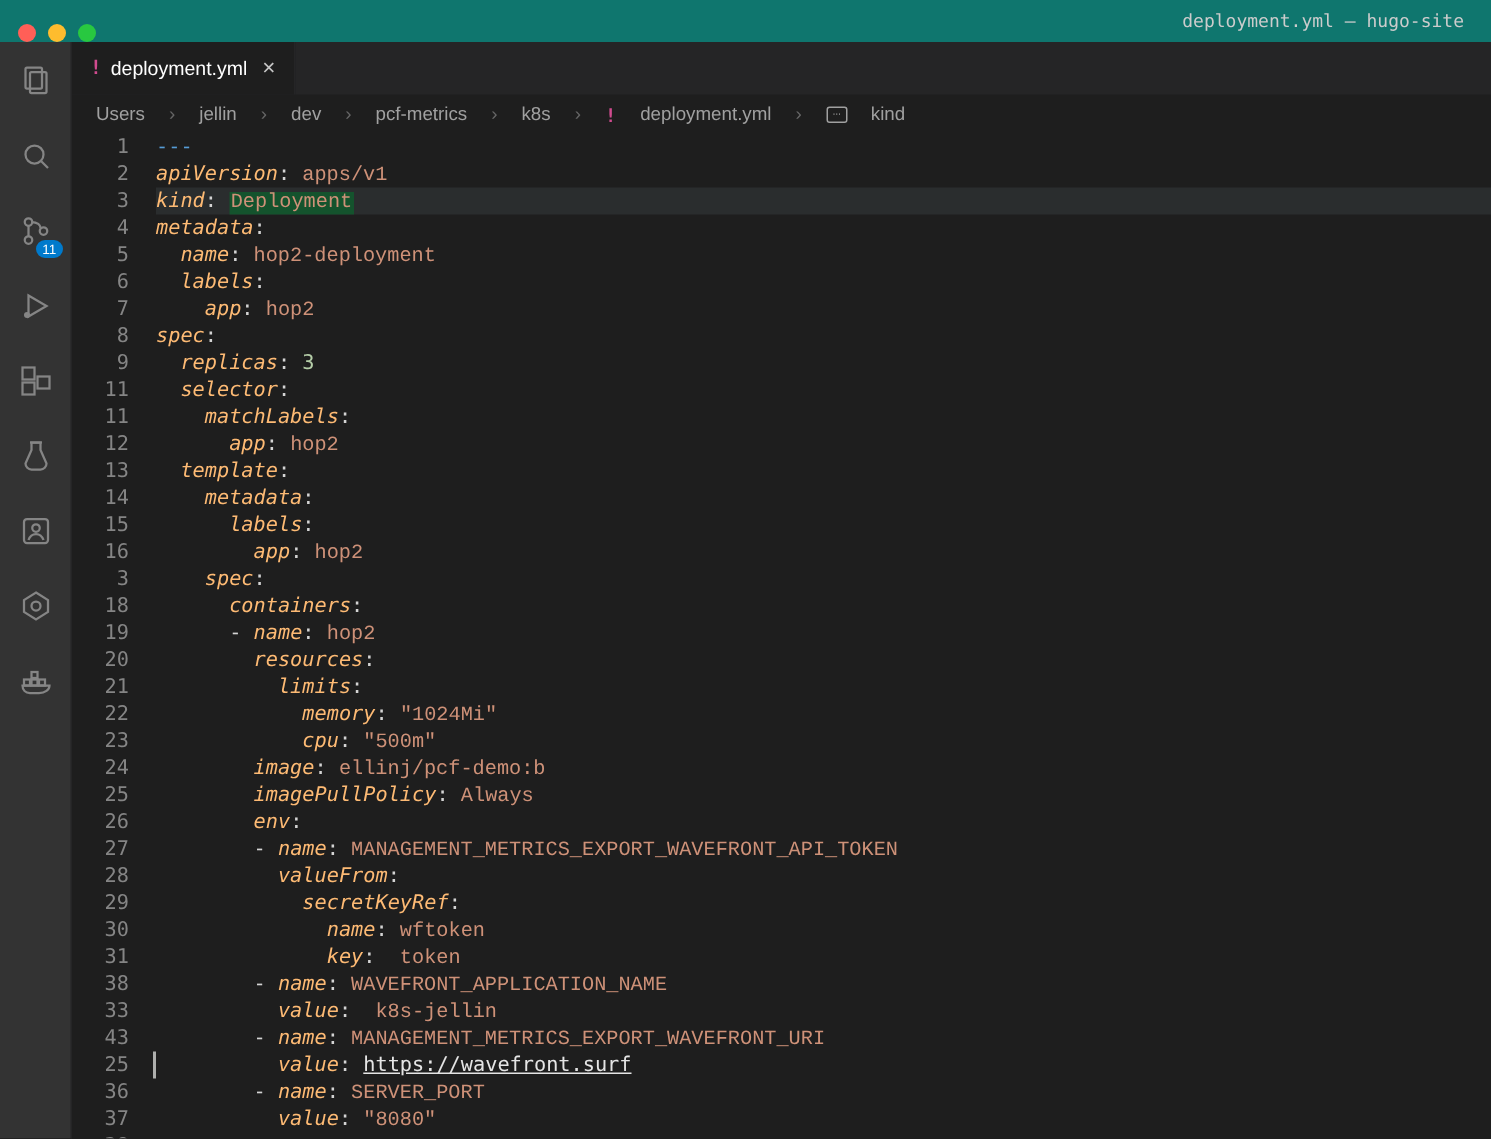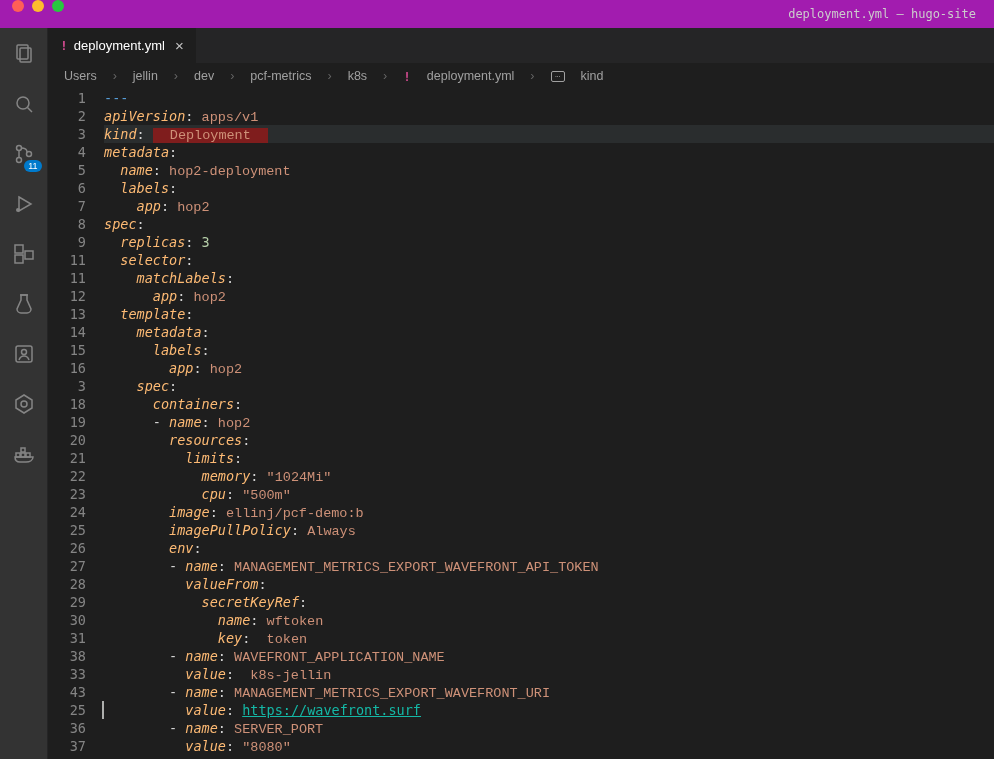--- a/index.html
+++ b/index.html
@@ -3,21 +3,21 @@
 <meta charset="utf-8">
 <style>
   * { margin: 0; padding: 0; box-sizing: border-box; }
   html, body {
     width: 994px; height: 759px; overflow: hidden;
     font-family: -apple-system, "SF Mono", Menlo, Monaco, Consolas, monospace;
     background: #1e1e1e; color: #cccccc; font-size: 13px;
   }
   
   .titlebar {
-    height: 28px; background: #a21caf; display: flex; align-items: flex-start;
+    height: 28px; background: #0f766e; display: flex; align-items: flex-end;
     position: relative;
   }
   .traffic-lights { display: flex; gap: 8px; padding-left: 12px; }
   .tl { width: 12px; height: 12px; border-radius: 50%; }
   .tl.red { background: #ff5f57; }
   .tl.yellow { background: #febc2e; }
   .tl.green { background: #28c840; }
   .titlebar .title {
     position: absolute; right: 18px; top: 0; height: 28px; display: flex; align-items: center;
     color: #cccccc; font-size: 12px;
@@ -71,34 +71,34 @@
     width: 56px; text-align:right; color:#858585; padding-right:18px;
     user-select:none;
   }
   .code { flex:1; position:relative; white-space: pre; }
   .line { height: 18px; position:relative; }
   .hl-line {
     position:absolute; left:0; right:0; height:18px; background:#2a2d2e;
     z-index:0;
   }
   .sel {
-    background:#7f1d1d; padding:0 17px;
+    background:#14532d; padding:0 1px;
   }
   .cursor-line {
     position:absolute; left:-2px; width:2px; height:18px; background:#aeafad;
   }
   .line > span { position:relative; z-index:1; }
   
   .ykey   { color:#fdba74;font-style:italic; }
   .ystr   { color:#ce9178;font-family:Liberation Mono, monospace; }
   .ynum   { color:#b5cea8; }
   .ydash  { color:#d4d4d4; }
   .ypunc  { color:#d4d4d4; }
   .ydoc   { color:#569cd6; }
-  .ylink  { color:#14b8a6; text-decoration: underline; }
+  .ylink  { color:#e5e5e5; text-decoration: underline; }
 </style>
 </head>
 <body>
 
 <div class="titlebar">
   <div class="traffic-lights">
     <div class="tl red"></div>
     <div class="tl yellow"></div>
     <div class="tl green"></div>
   </div>

